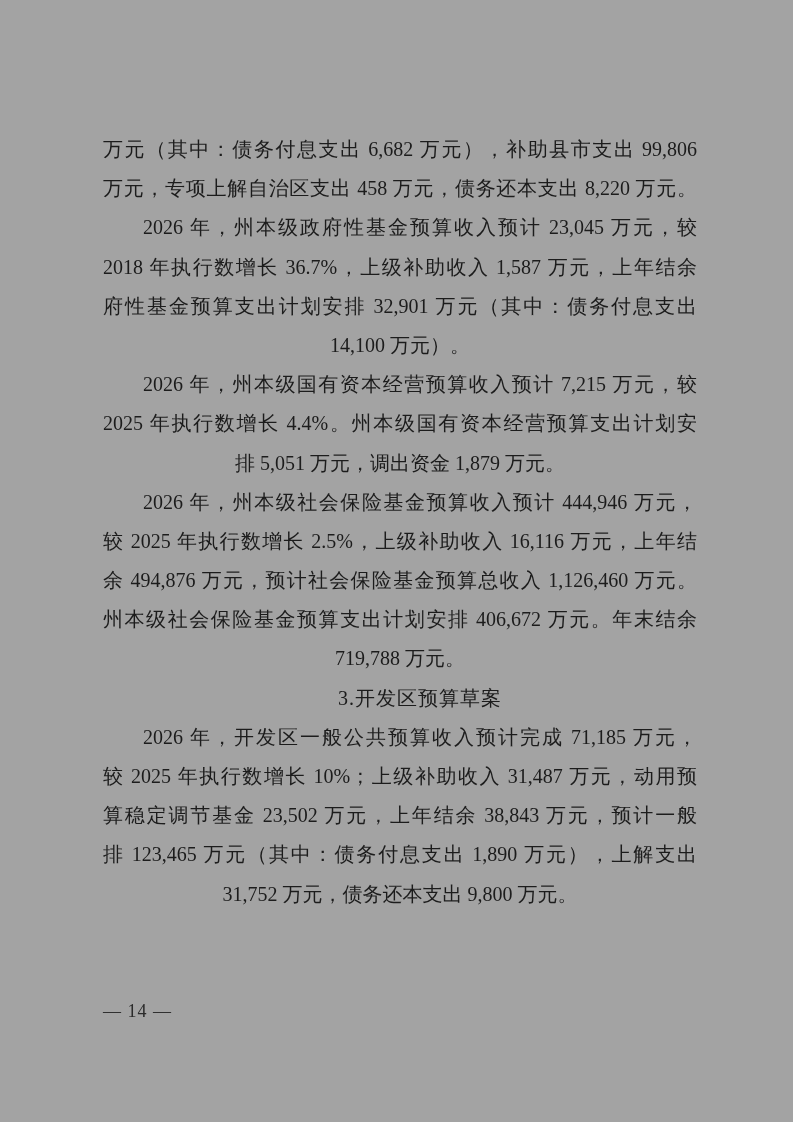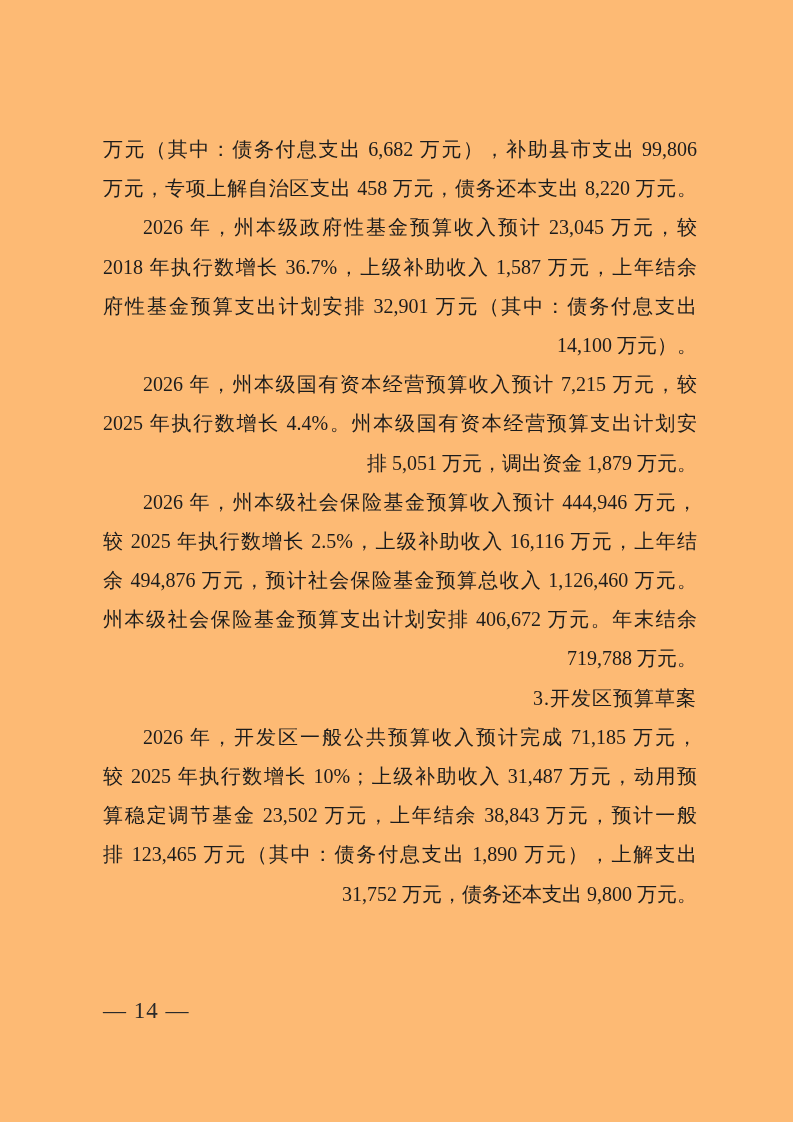--- a/index.html
+++ b/index.html
@@ -4,55 +4,55 @@
 <style>
   html, body {
     margin: 0;
     padding: 0;
     background: #ffffff;
   }
   .page {
     position: relative;
     width: 793px;
     height: 1122px;
-    background: #fdba74;
+    background: #a3a3a3;
     overflow: hidden;
     font-family: "Liberation Serif", "DejaVu Serif", serif;
     color: #1c1c1c;
   }
   .content {
     position: absolute;
     left: 103px;
     top: 130px;
     width: 594px;
   }
   .line {
     font-size: 20px;
     line-height: 39.2px;
     height: 39.2px;
-    text-align: right;
+    text-align: center;
     white-space: normal;
     overflow: visible;
   }
   .line.just {
     text-align: justify;
     text-align-last: justify;
   }
   .line.ind {
     text-indent: 40px;
   }
   .line.bold {
     font-weight: normal;
     letter-spacing: 1px;
   }
   .footer {
     position: absolute;
     left: 103px;
     top: 998px;
-    font-size: 23px;
+    font-size: 18px;
     line-height: 26px;
     color: #2a2a2a;
     letter-spacing: 1px;
   }
 </style>
 </head>
 <body>
 
 <div class="page">
   <div class="content" id="content">

